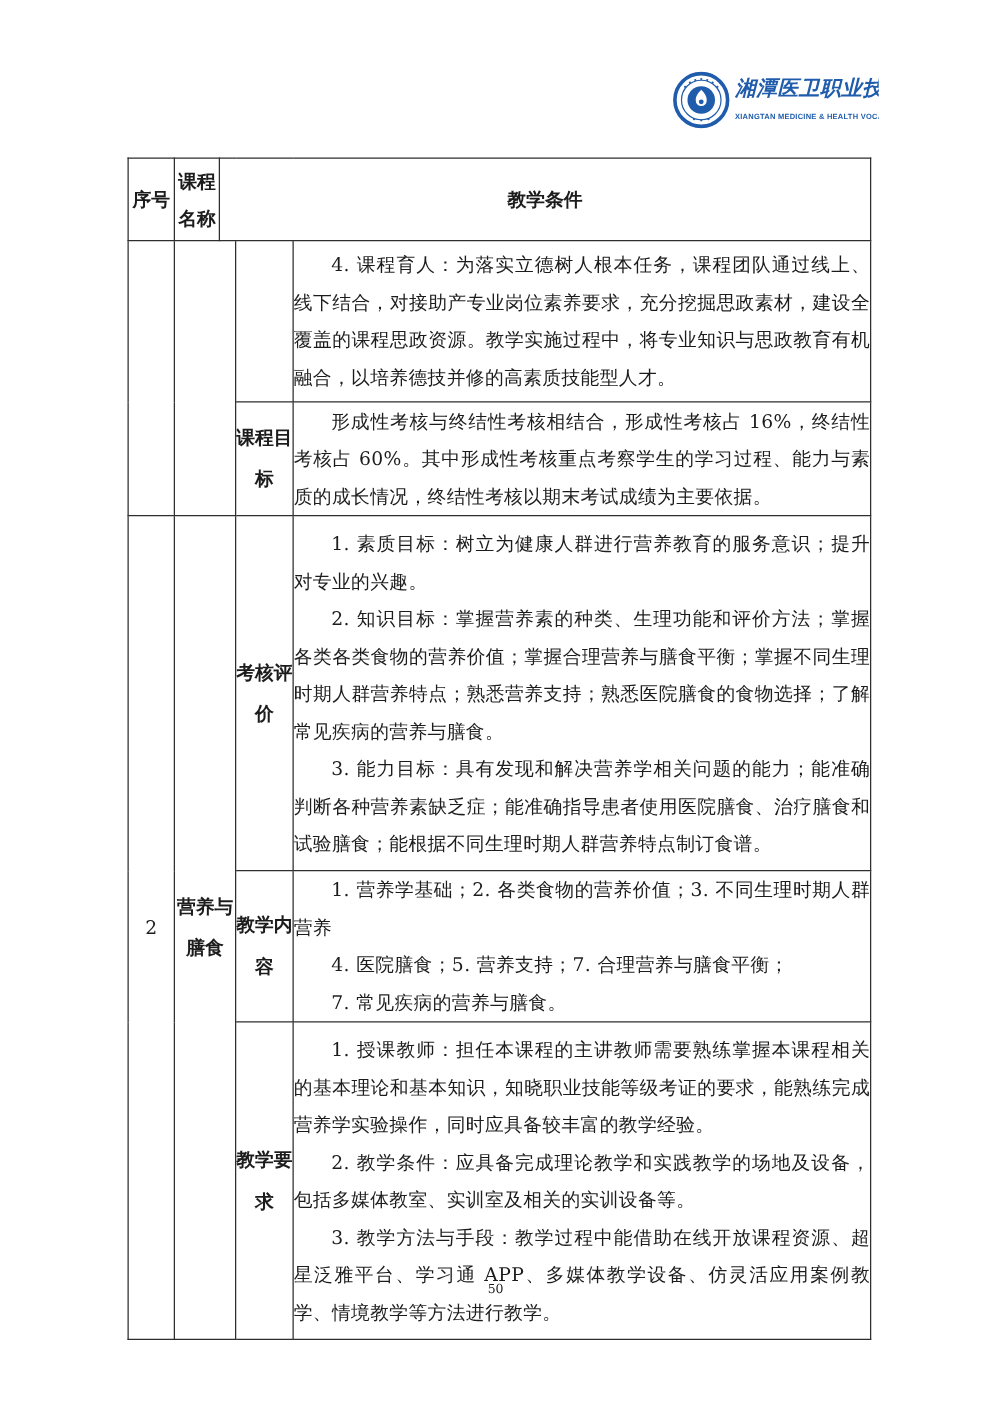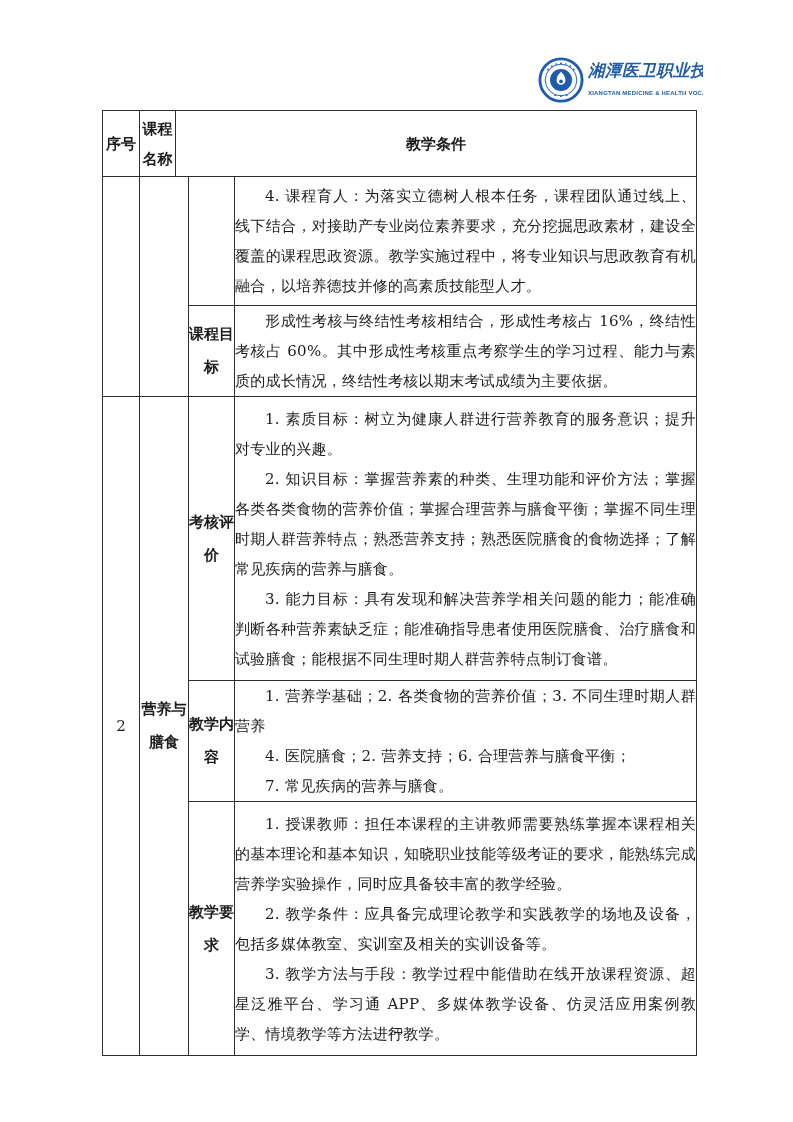--- a/index.html
+++ b/index.html
@@ -33,21 +33,21 @@
     font-weight: bold;
     font-size: 6px; line-height: 8px;
     transform: scale(0.88); transform-origin: left top;
     letter-spacing: 0.2px;
     white-space: nowrap;
   }
 
   
   .course-table {
     position: absolute;
-    top: 110px; left: 102px;
+    top: 126px; left: 102px;
     width: 594px;
     border-collapse: collapse;
     table-layout: fixed;
   }
   .course-table td {
     border: 1px solid #2e2e2e;
     vertical-align: middle;
     padding: 0;
     font-size: 15px;
     overflow: hidden;
@@ -162,21 +162,21 @@
       <p>1. 素质目标：树立为健康人群进行营养教育的服务意识；提升对专业的兴趣。</p>
       <p>2. 知识目标：掌握营养素的种类、生理功能和评价方法；掌握各类各类食物的营养价值；掌握合理营养与膳食平衡；掌握不同生理时期人群营养特点；熟悉营养支持；熟悉医院膳食的食物选择；了解常见疾病的营养与膳食。</p>
       <p>3. 能力目标：具有发现和解决营养学相关问题的能力；能准确判断各种营养素缺乏症；能准确指导患者使用医院膳食、治疗膳食和试验膳食；能根据不同生理时期人群营养特点制订食谱。</p>
     </td>
   </tr>
 
   <tr style="height:89px">
     <td class="label-cell">教学内容</td>
     <td class="content-cell">
       <p>1. 营养学基础；2. 各类食物的营养价值；3. 不同生理时期人群营养</p>
-      <p>4. 医院膳食；2. 营养支持；6. 合理营养与膳食平衡；</p>
+      <p>4. 医院膳食；5. 营养支持；7. 合理营养与膳食平衡；</p>
       <p>7. 常见疾病的营养与膳食。</p>
     </td>
   </tr>
 
   <tr style="height:254px">
     <td class="label-cell">教学要求</td>
     <td class="content-cell">
       <p>1. 授课教师：担任本课程的主讲教师需要熟练掌握本课程相关的基本理论和基本知识，知晓职业技能等级考证的要求，能熟练完成营养学实验操作，同时应具备较丰富的教学经验。</p>
       <p>2. 教学条件：应具备完成理论教学和实践教学的场地及设备，包括多媒体教室、实训室及相关的实训设备等。</p>
       <p>3. 教学方法与手段：教学过程中能借助在线开放课程资源、超星泛雅平台、学习通 APP、多媒体教学设备、仿灵活应用案例教学、情境教学等方法进行教学。</p>

